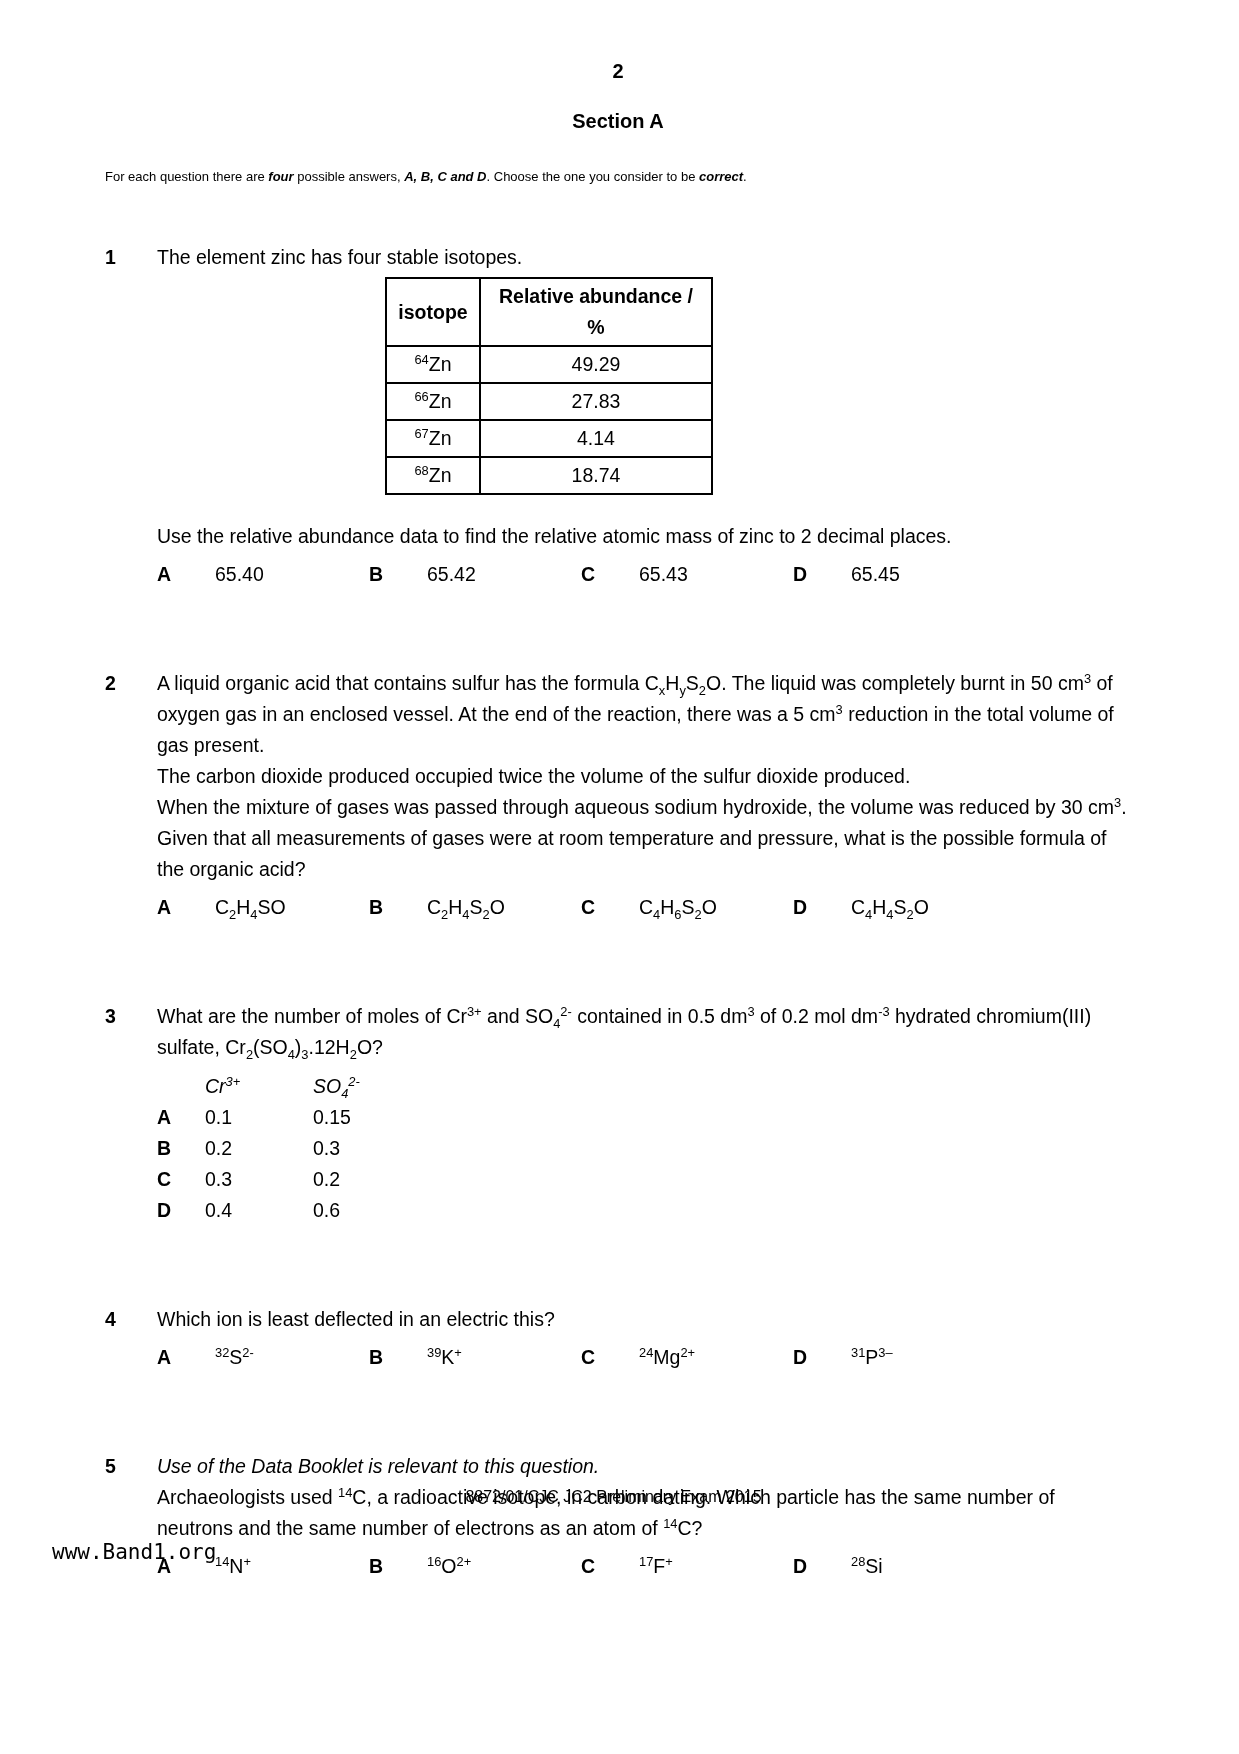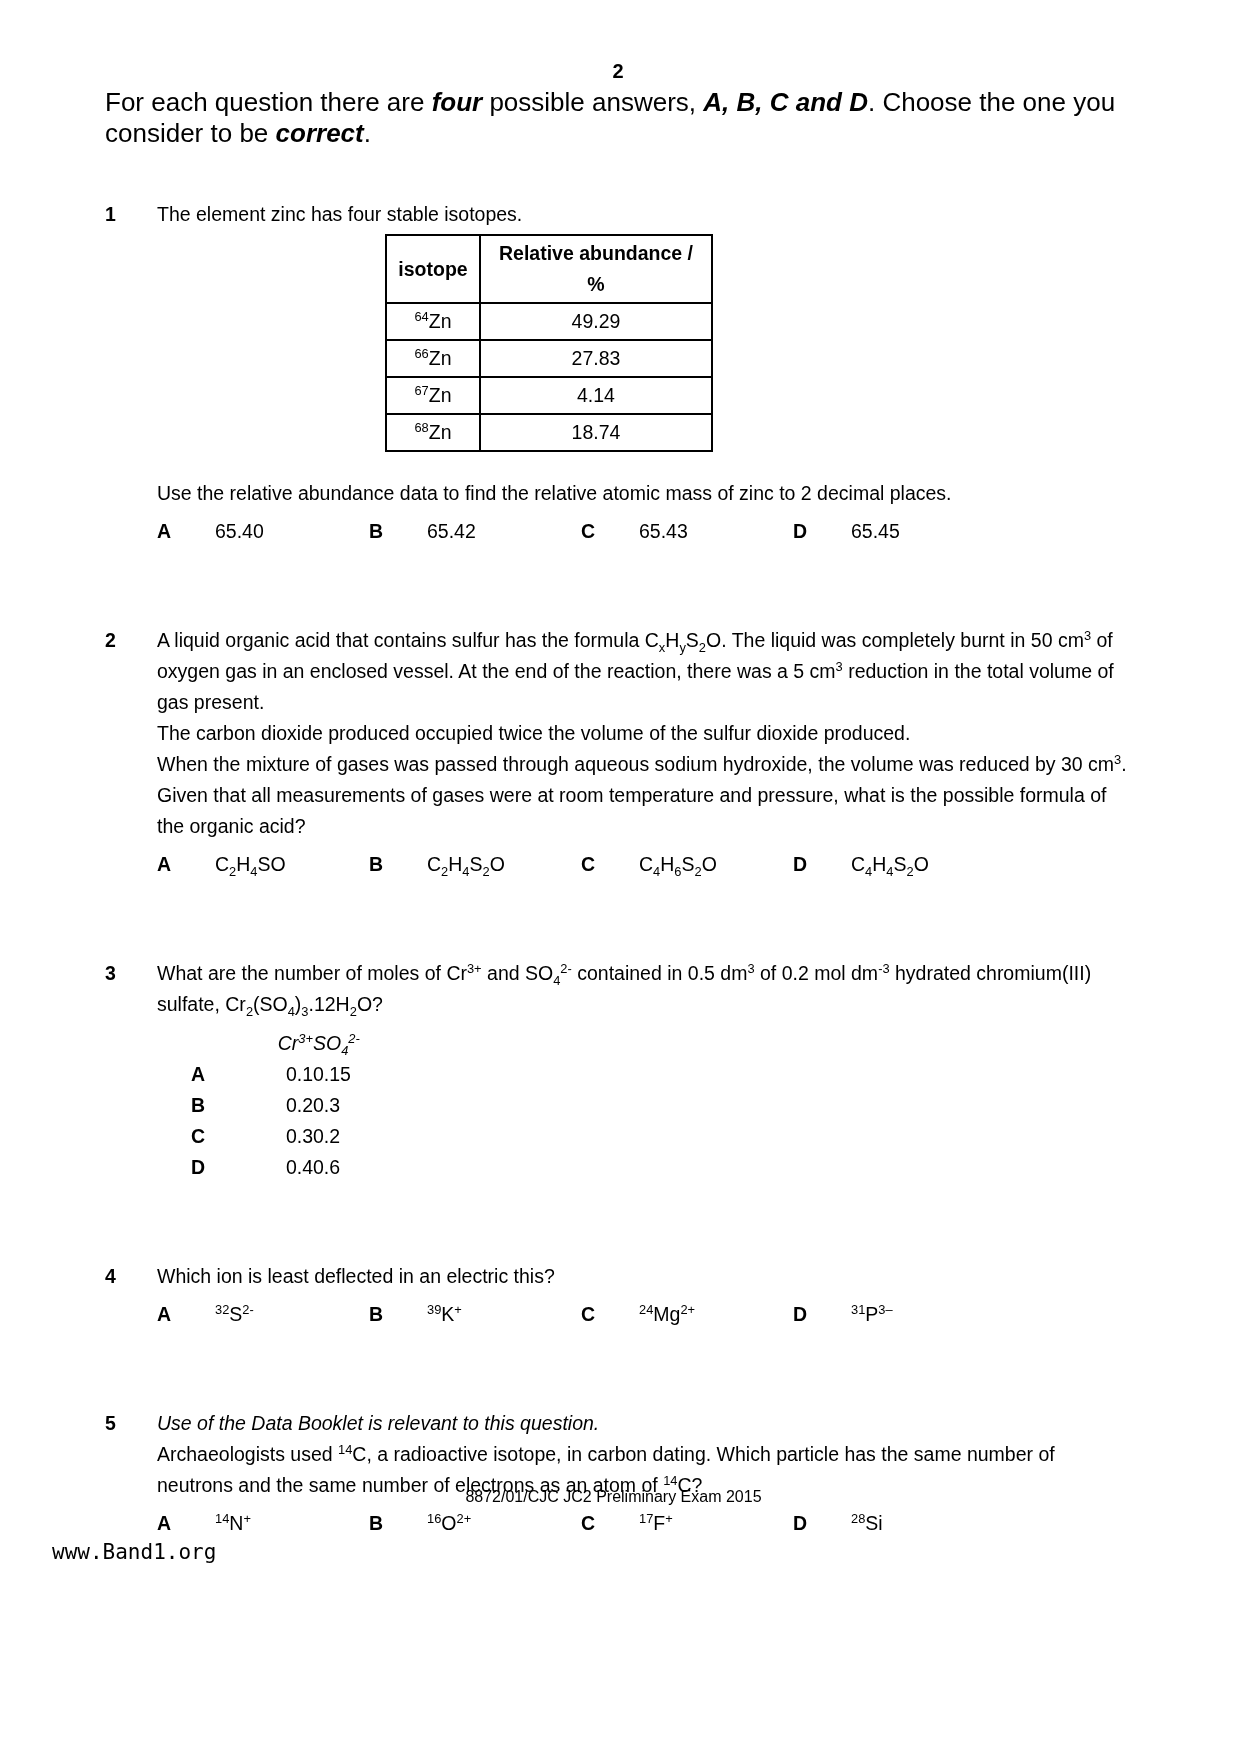--- a/index.html
+++ b/index.html
@@ -12,21 +12,21 @@
   }
   .page {
     position: relative;
     width: 1239px; height: 1754px;
     padding: 60px 108px 0 105px;
     background: #fff;
     overflow: hidden;
   }
   .page-number { text-align: center; font-weight: bold; font-size: 20px; }
   .section-title { text-align: center; font-weight: bold; font-size: 20px; margin-top: 27px; }
-  .intro { font-size: 26px; line-height: 31px; margin-top: 4px; }
+  .intro { font-size: 13px; line-height: 31px; margin-top: 28px; }
   sup, sub { font-size: 66%; line-height: 0; }
 
   .question { display: flex; }
   .q1 { margin-top: 50px; }
   .q2, .q3, .q4, .q5 { margin-top: 78px; }
   .qnum { width: 52px; flex: none; font-weight: bold; font-size: 19.5px; line-height: 31px; }
   .qbody { flex: 1; font-size: 19.5px; line-height: 31px; }
 
   table.iso-table { border-collapse: collapse; margin: 4px 0 0 228px; }
   table.iso-table th, table.iso-table td {
@@ -41,21 +41,21 @@
   .col-abundance { width: 232px; }
 
   .after-table { margin-top: 26px; }
 
   .options { display: flex; margin-top: 7px; }
   .option { width: 212px; display: flex; flex: none; }
   .option:last-child { width: auto; }
   .opt-letter { font-weight: bold; width: 58px; flex: none; }
 
   .choice-grid { margin-top: 8px; }
-  .choice-row { display: flex; line-height: 31px; text-align: right; }
+  .choice-row { display: flex; line-height: 31px; }
   .c-letter { width: 48px; flex: none; font-weight: bold; }
   .c-head .c-letter { font-weight: normal; }
   .c-val1 { width: 108px; flex: none; }
   .c-head .c-val1, .c-head .c-val2 { font-style: italic; }
 
   .italic-note { font-style: italic; }
 
   .footer {
     position: absolute;
     left: 0; right: 12px; top: 1488px;
@@ -69,20 +69,21 @@
     font-size: 21px;
     margin-top: 12px;
   }
 </style>
 </head>
 <body>
 
 <div class="page">
 
   <div class="page-number">2</div>
+  <div class="section-title">Section A</div>
   <p class="intro">For each question there are <b><i>four</i></b> possible answers, <b><i>A, B, C and D</i></b>. Choose the one you consider to be <b><i>correct</i></b>.</p>
 
   <div class="question q1">
     <div class="qnum">1</div>
     <div class="qbody">
       <p>The element zinc has four stable isotopes.</p>
       <table class="iso-table">
         <tbody>
             <tr>
           <th class="col-isotope">isotope</th>

